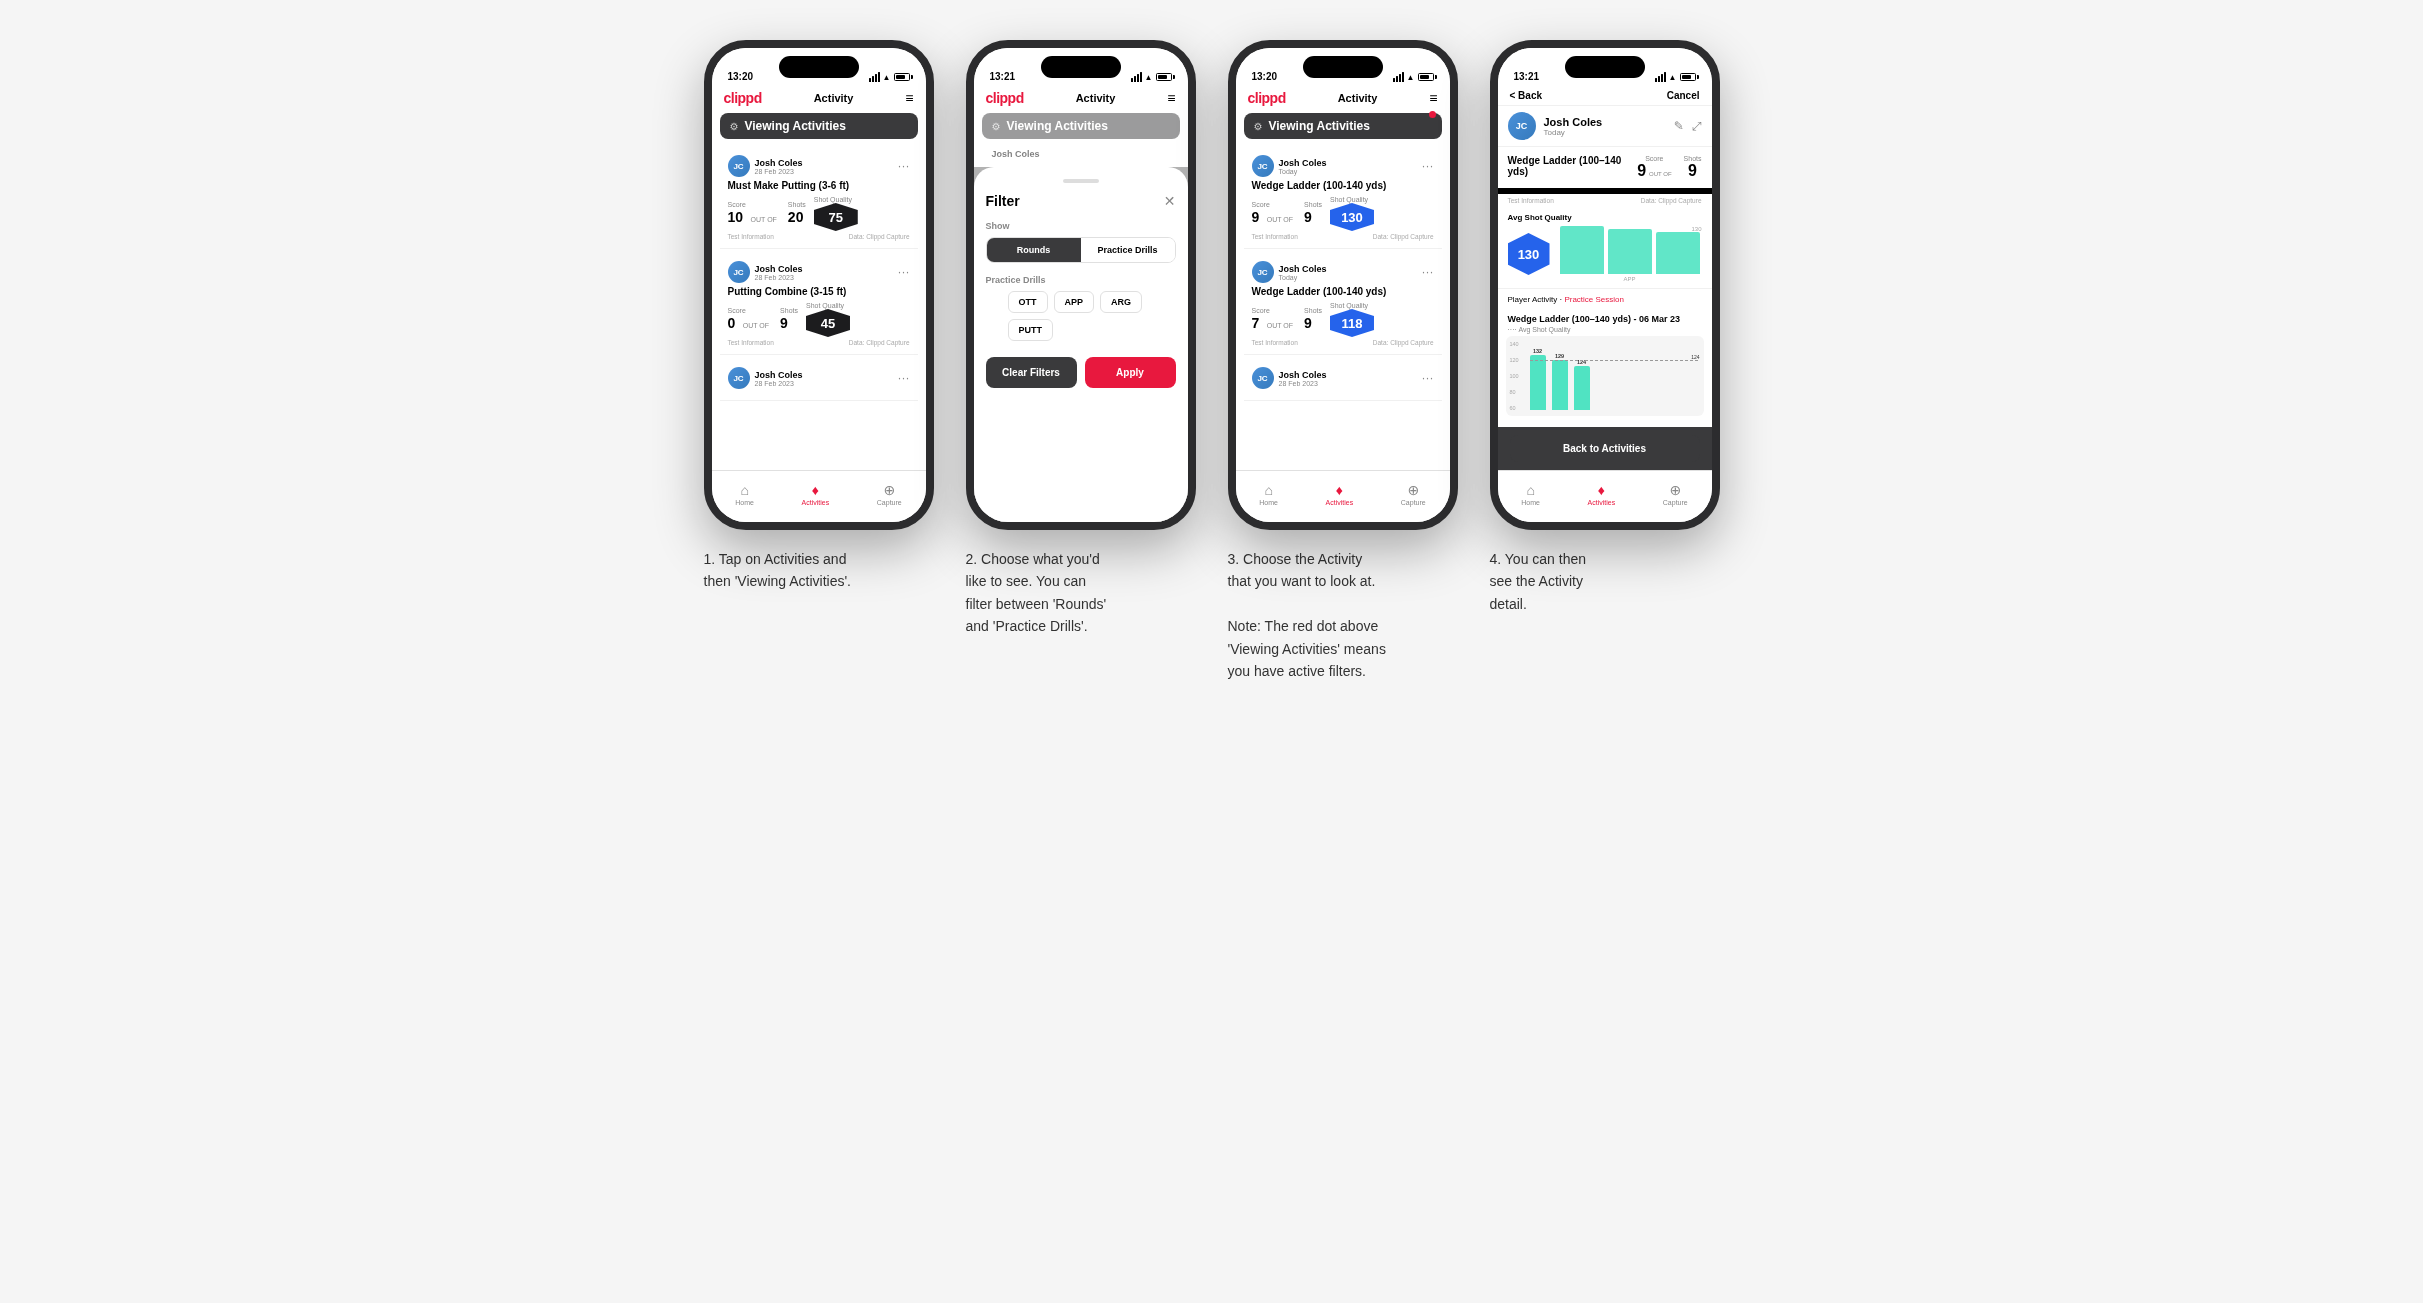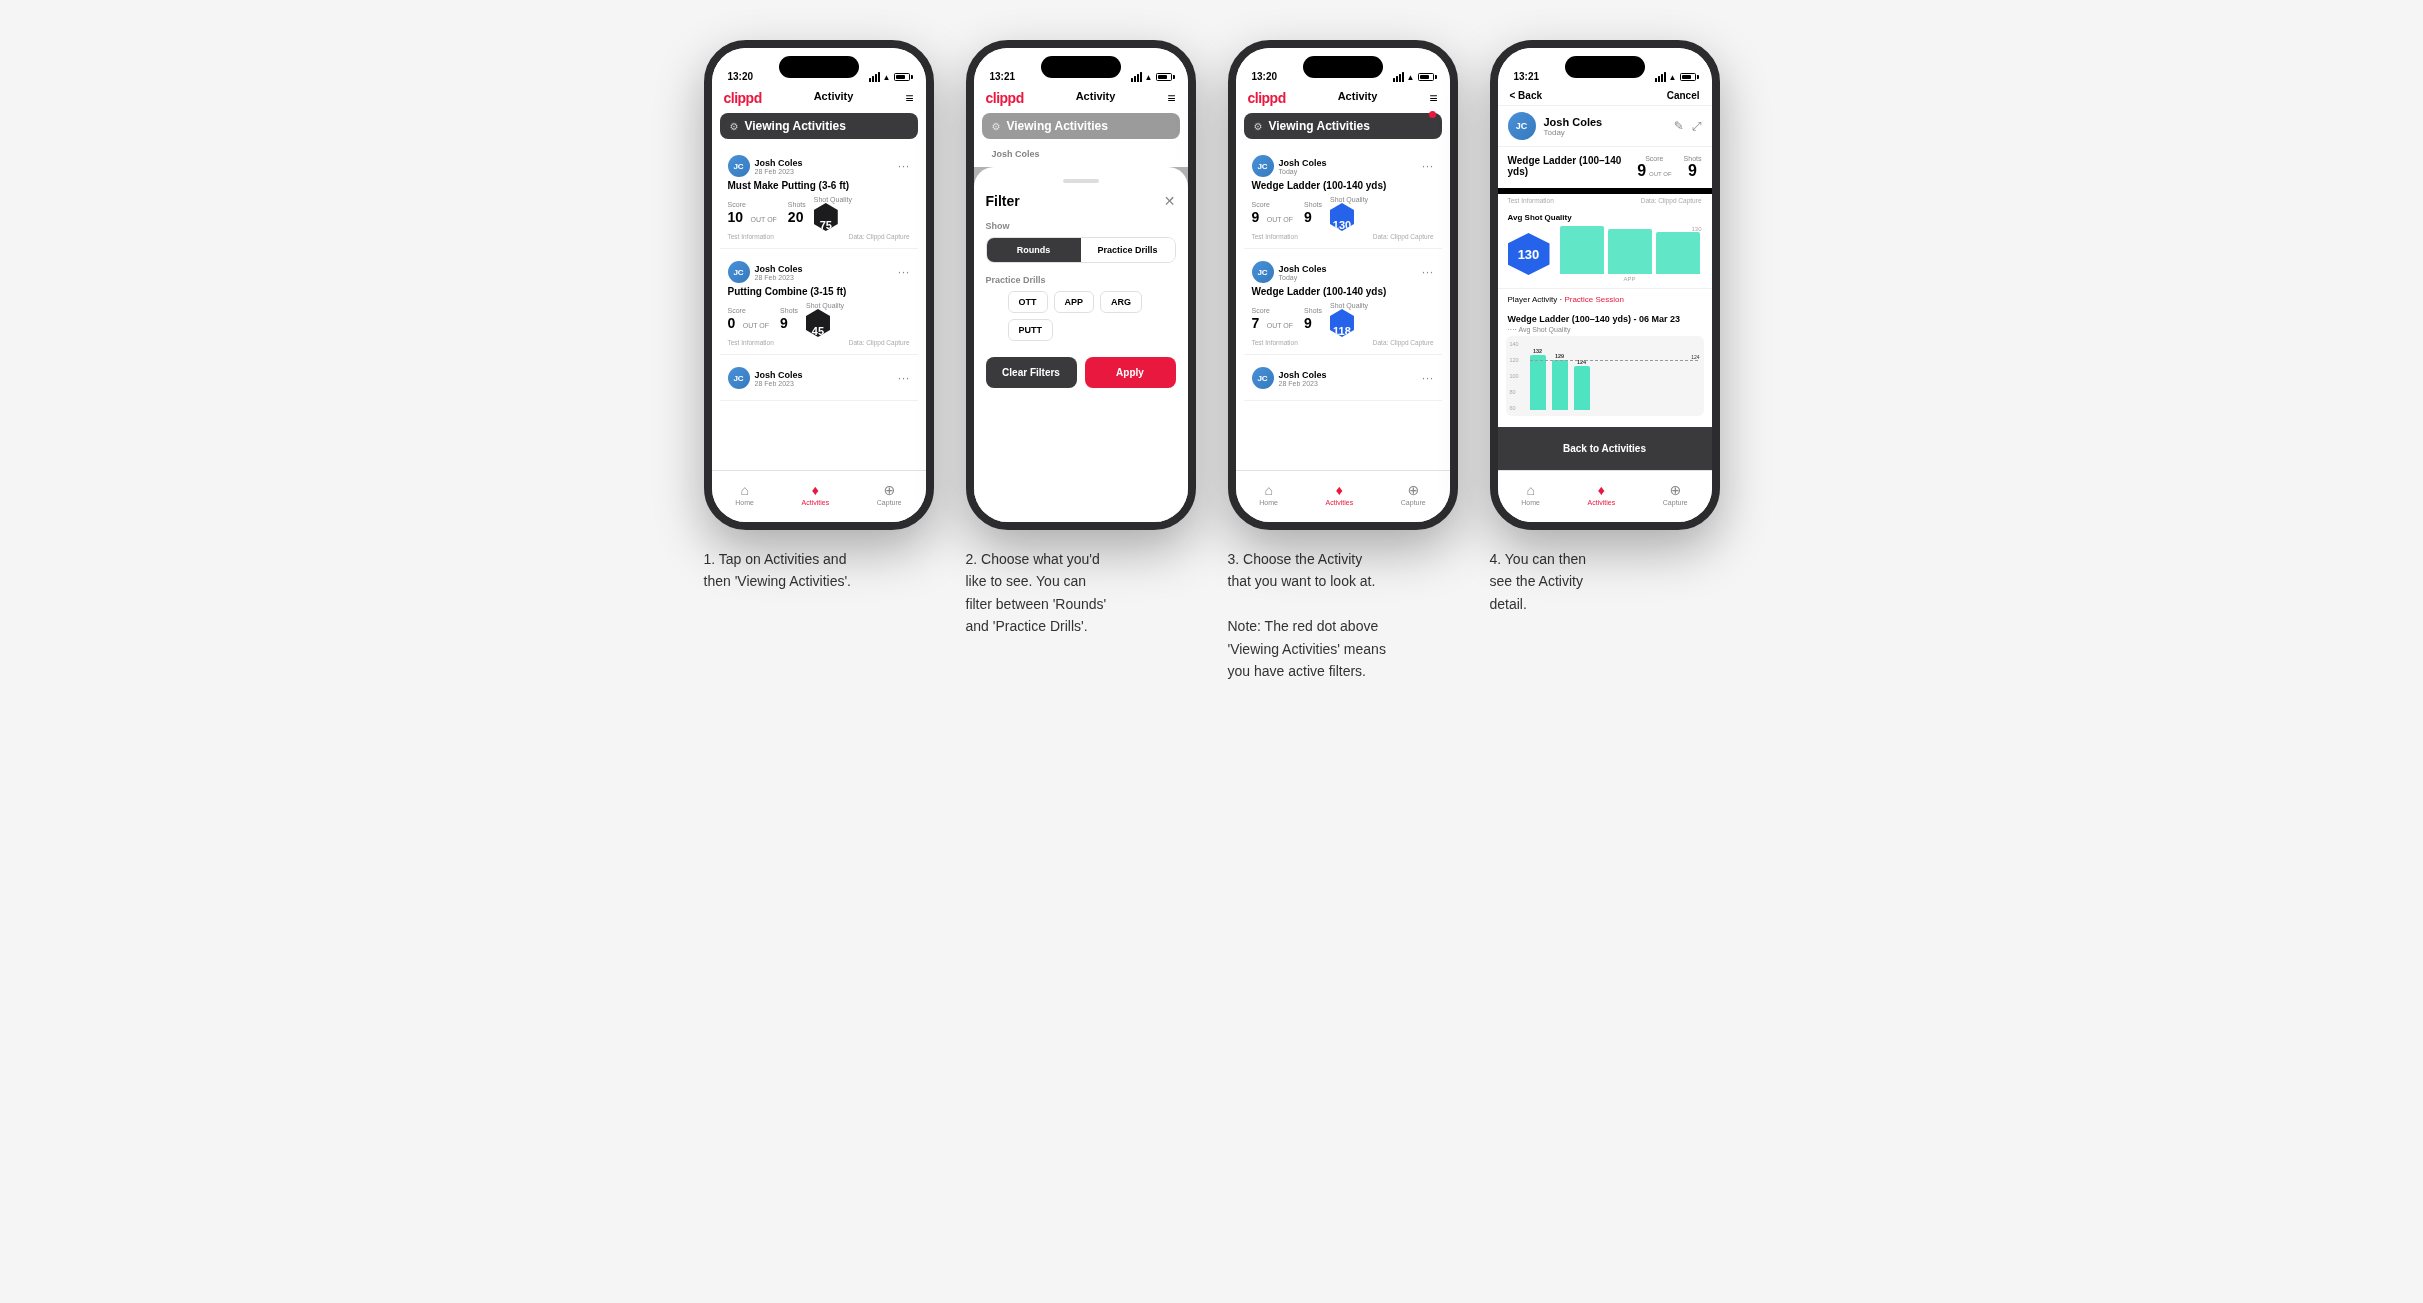--- a/index.html
+++ b/index.html
@@ -69,21 +69,21 @@
       font-weight: 600;
       color: #000;
     }
     .status-bar .time { font-size: 10px; font-weight: 700; }
     .status-icons { display: flex; gap: 3px; align-items: center; }
     
     .nav-bar {
       background: #fff;
       padding: 4px 12px 3px;
       display: flex;
-      align-items: flex-start;
+      align-items: center;
       justify-content: space-between;
     }
     .nav-logo {
       font-size: 14px;
       font-weight: 800;
       color: #e8183e;
       letter-spacing: -0.5px;
     }
     .nav-title { font-size: 11px; font-weight: 600; color: #000; }
     .nav-menu { font-size: 14px; color: #000; }
@@ -141,29 +141,29 @@
     }
     .user-info .name { font-size: 9px; font-weight: 700; color: #000; }
     .user-info .date { font-size: 7px; color: #888; }
     .dots { font-size: 12px; color: #888; }
     .activity-name { font-size: 10px; font-weight: 700; color: #000; margin-bottom: 5px; }
     .stats-row { display: flex; align-items: center; gap: 8px; }
     .stat-label { font-size: 7px; color: #888; }
     .stat-value { font-size: 14px; font-weight: 800; color: #000; }
     .out-of { font-size: 7px; color: #888; margin: 0 3px; }
     .shot-quality-badge {
-      width: 24px;
+      width: 44px;
       height: 28px;
       background: #1c1c1e;
       border-radius: 4px;
       display: flex;
-      align-items: flex-end;
+      align-items: center;
       justify-content: center;
       color: #fff;
-      font-size: 11px;
+      font-size: 13px;
       font-weight: 700;
       clip-path: polygon(50% 0%, 100% 25%, 100% 75%, 50% 100%, 0% 75%, 0% 25%);
     }
     .shot-quality-badge.blue {
       background: #2563eb;
     }
     
     .tab-bar {
       position: absolute;
       bottom: 0;

